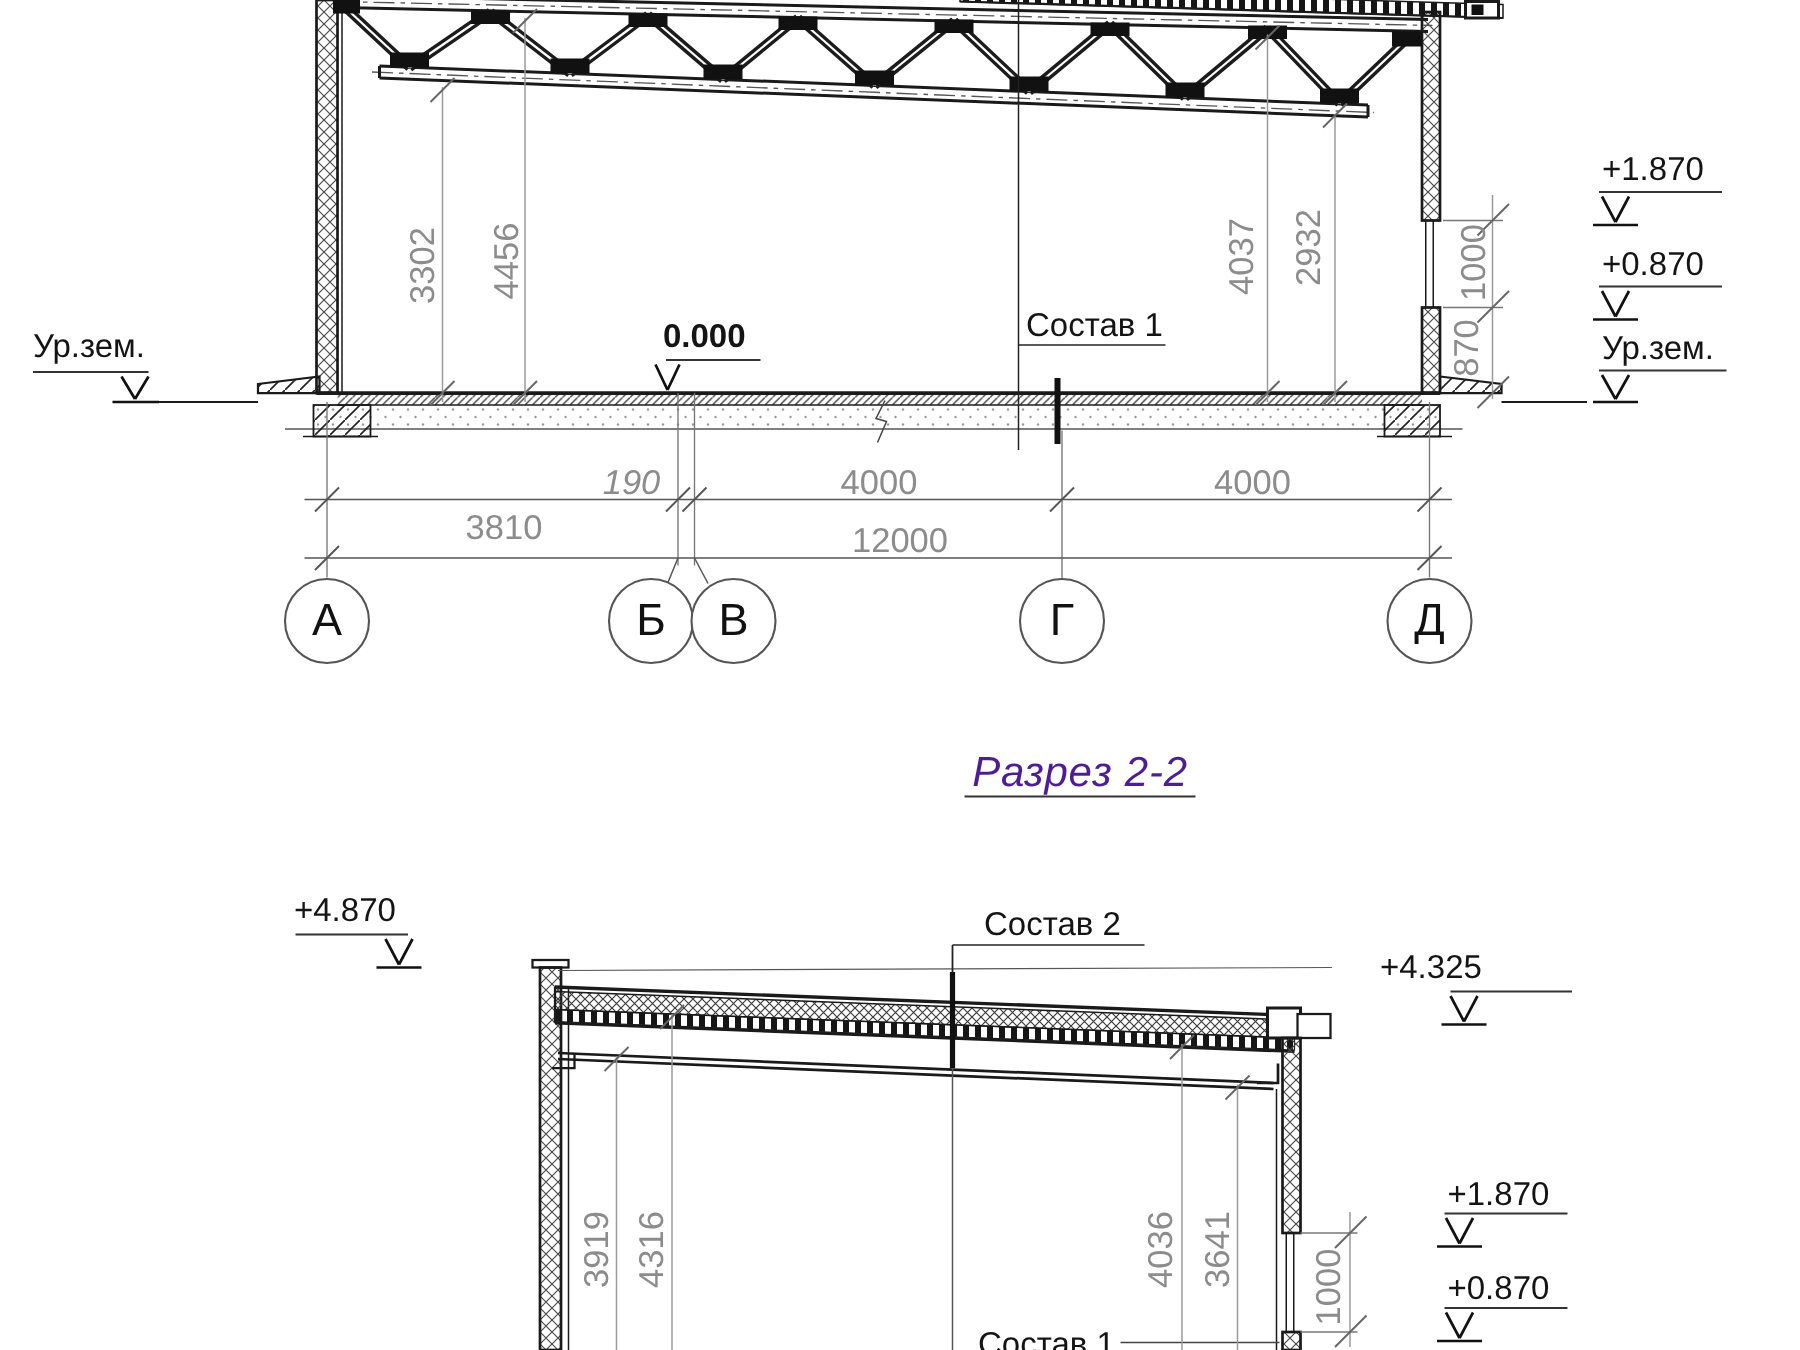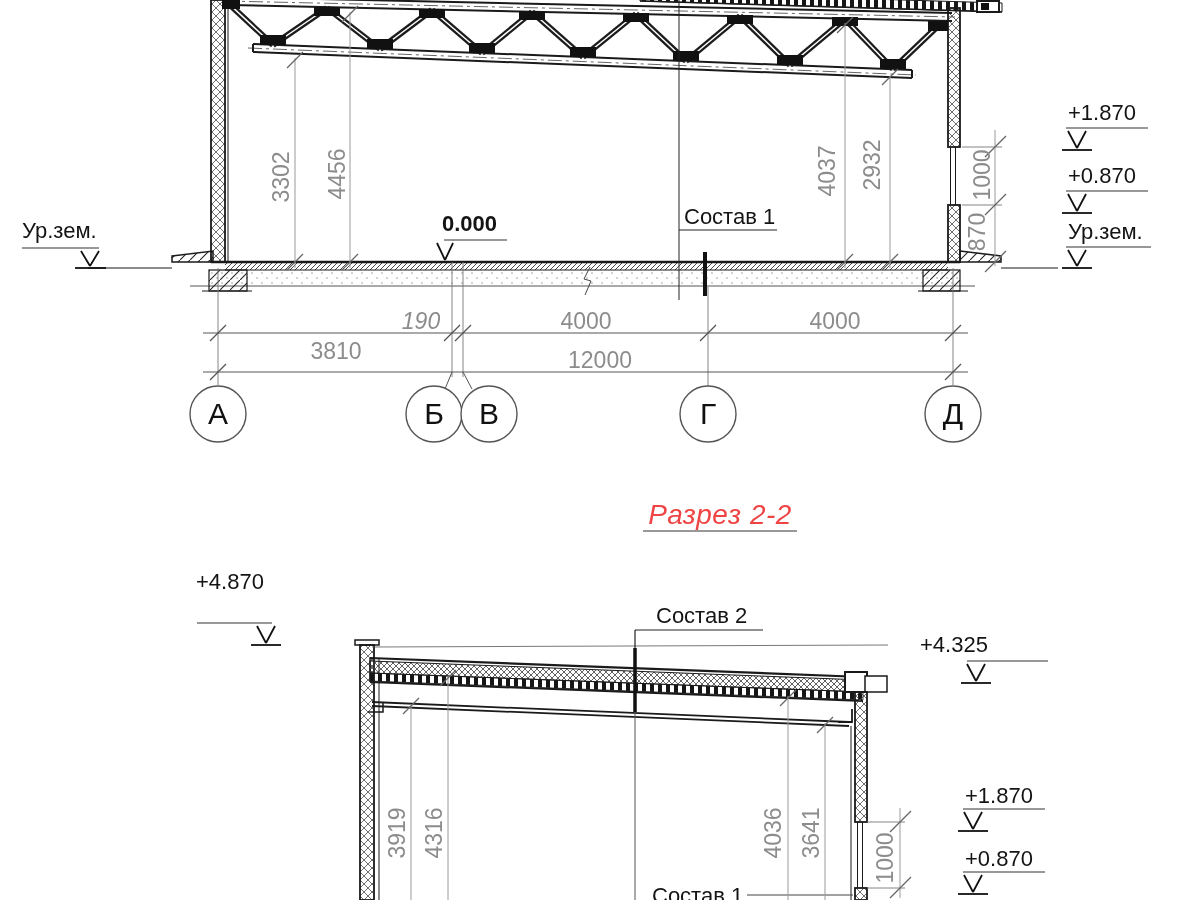--- a/index.html
+++ b/index.html
@@ -6,21 +6,21 @@
   .sheet{position:relative;width:1200px;height:900px;background:#fff;overflow:hidden;
          font-family:"Liberation Sans",sans-serif;}
   .sheet svg{position:absolute;left:0;top:0;}
   .txt{position:absolute;color:#141414;font-size:22px;white-space:nowrap;line-height:1.05;}
   .ctr{text-align:left;}
   .dimtxt{position:absolute;color:#8c8c8c;font-size:23px;white-space:nowrap;text-align:center;}
   .rot{display:flex;align-items:center;justify-content:center;width:84px;height:26px;
        transform:rotate(-90deg);}
   .axis{position:absolute;width:56px;height:56px;display:flex;align-items:center;justify-content:center;
         color:#111;font-size:30px;}
-  .title{position:absolute;color:#ef4444;font-size:28px;font-style:italic;letter-spacing:0.5px;}
+  .title{position:absolute;color:#4c1d95;font-size:28px;font-style:italic;letter-spacing:0.5px;}
 </style>
 </head>
 <body>
 
 <div class="sheet">
 
 <svg width="1200" height="900" viewBox="0 0 1200 900">
   <defs>
     <pattern id="pWall" width="8" height="8" patternUnits="userSpaceOnUse">
       <path d="M0,8 L8,0 M0,0 L8,8" stroke="#4a4a4a" stroke-width="0.8" fill="none"></path>
@@ -328,21 +328,21 @@
 <div class="dimtxt" style="left:542px;top:347px;width:90px;text-align:right;">12000</div>
 
 <div class="axis" style="left:190px;top:386px;">А</div>
 <div class="axis" style="left:406px;top:386px;">Б</div>
 <div class="axis" style="left:461px;top:386px;">В</div>
 <div class="axis" style="left:680px;top:386px;">Г</div>
 <div class="axis" style="left:925px;top:386px;">Д</div>
 
 <div class="title ctr" style="left:640px;top:499px;width:160px;text-align:center;">Разрез 2-2</div>
 
-<div class="txt ctr" style="left:196px;top:570px;width:74px;">+4.870</div>
+<div class="txt ctr" style="left:196px;top:595px;width:74px;">+4.870</div>
 <div class="txt" style="left:656px;top:604px;">Состав 2</div>
 <div class="txt ctr" style="left:920px;top:633px;width:78px;">+4.325</div>
 <div class="txt ctr" style="left:965px;top:784px;width:78px;">+1.870</div>
 <div class="txt ctr" style="left:965px;top:847px;width:78px;">+0.870</div>
 <div class="txt" style="left:652px;top:884px;">Состав 1</div>
 
 <div class="dimtxt rot" style="left:355px;top:820px;">3919</div>
 <div class="dimtxt rot" style="left:392px;top:820px;">4316</div>
 <div class="dimtxt rot" style="left:731px;top:820px;">4036</div>
 <div class="dimtxt rot" style="left:769px;top:820px;">3641</div>

